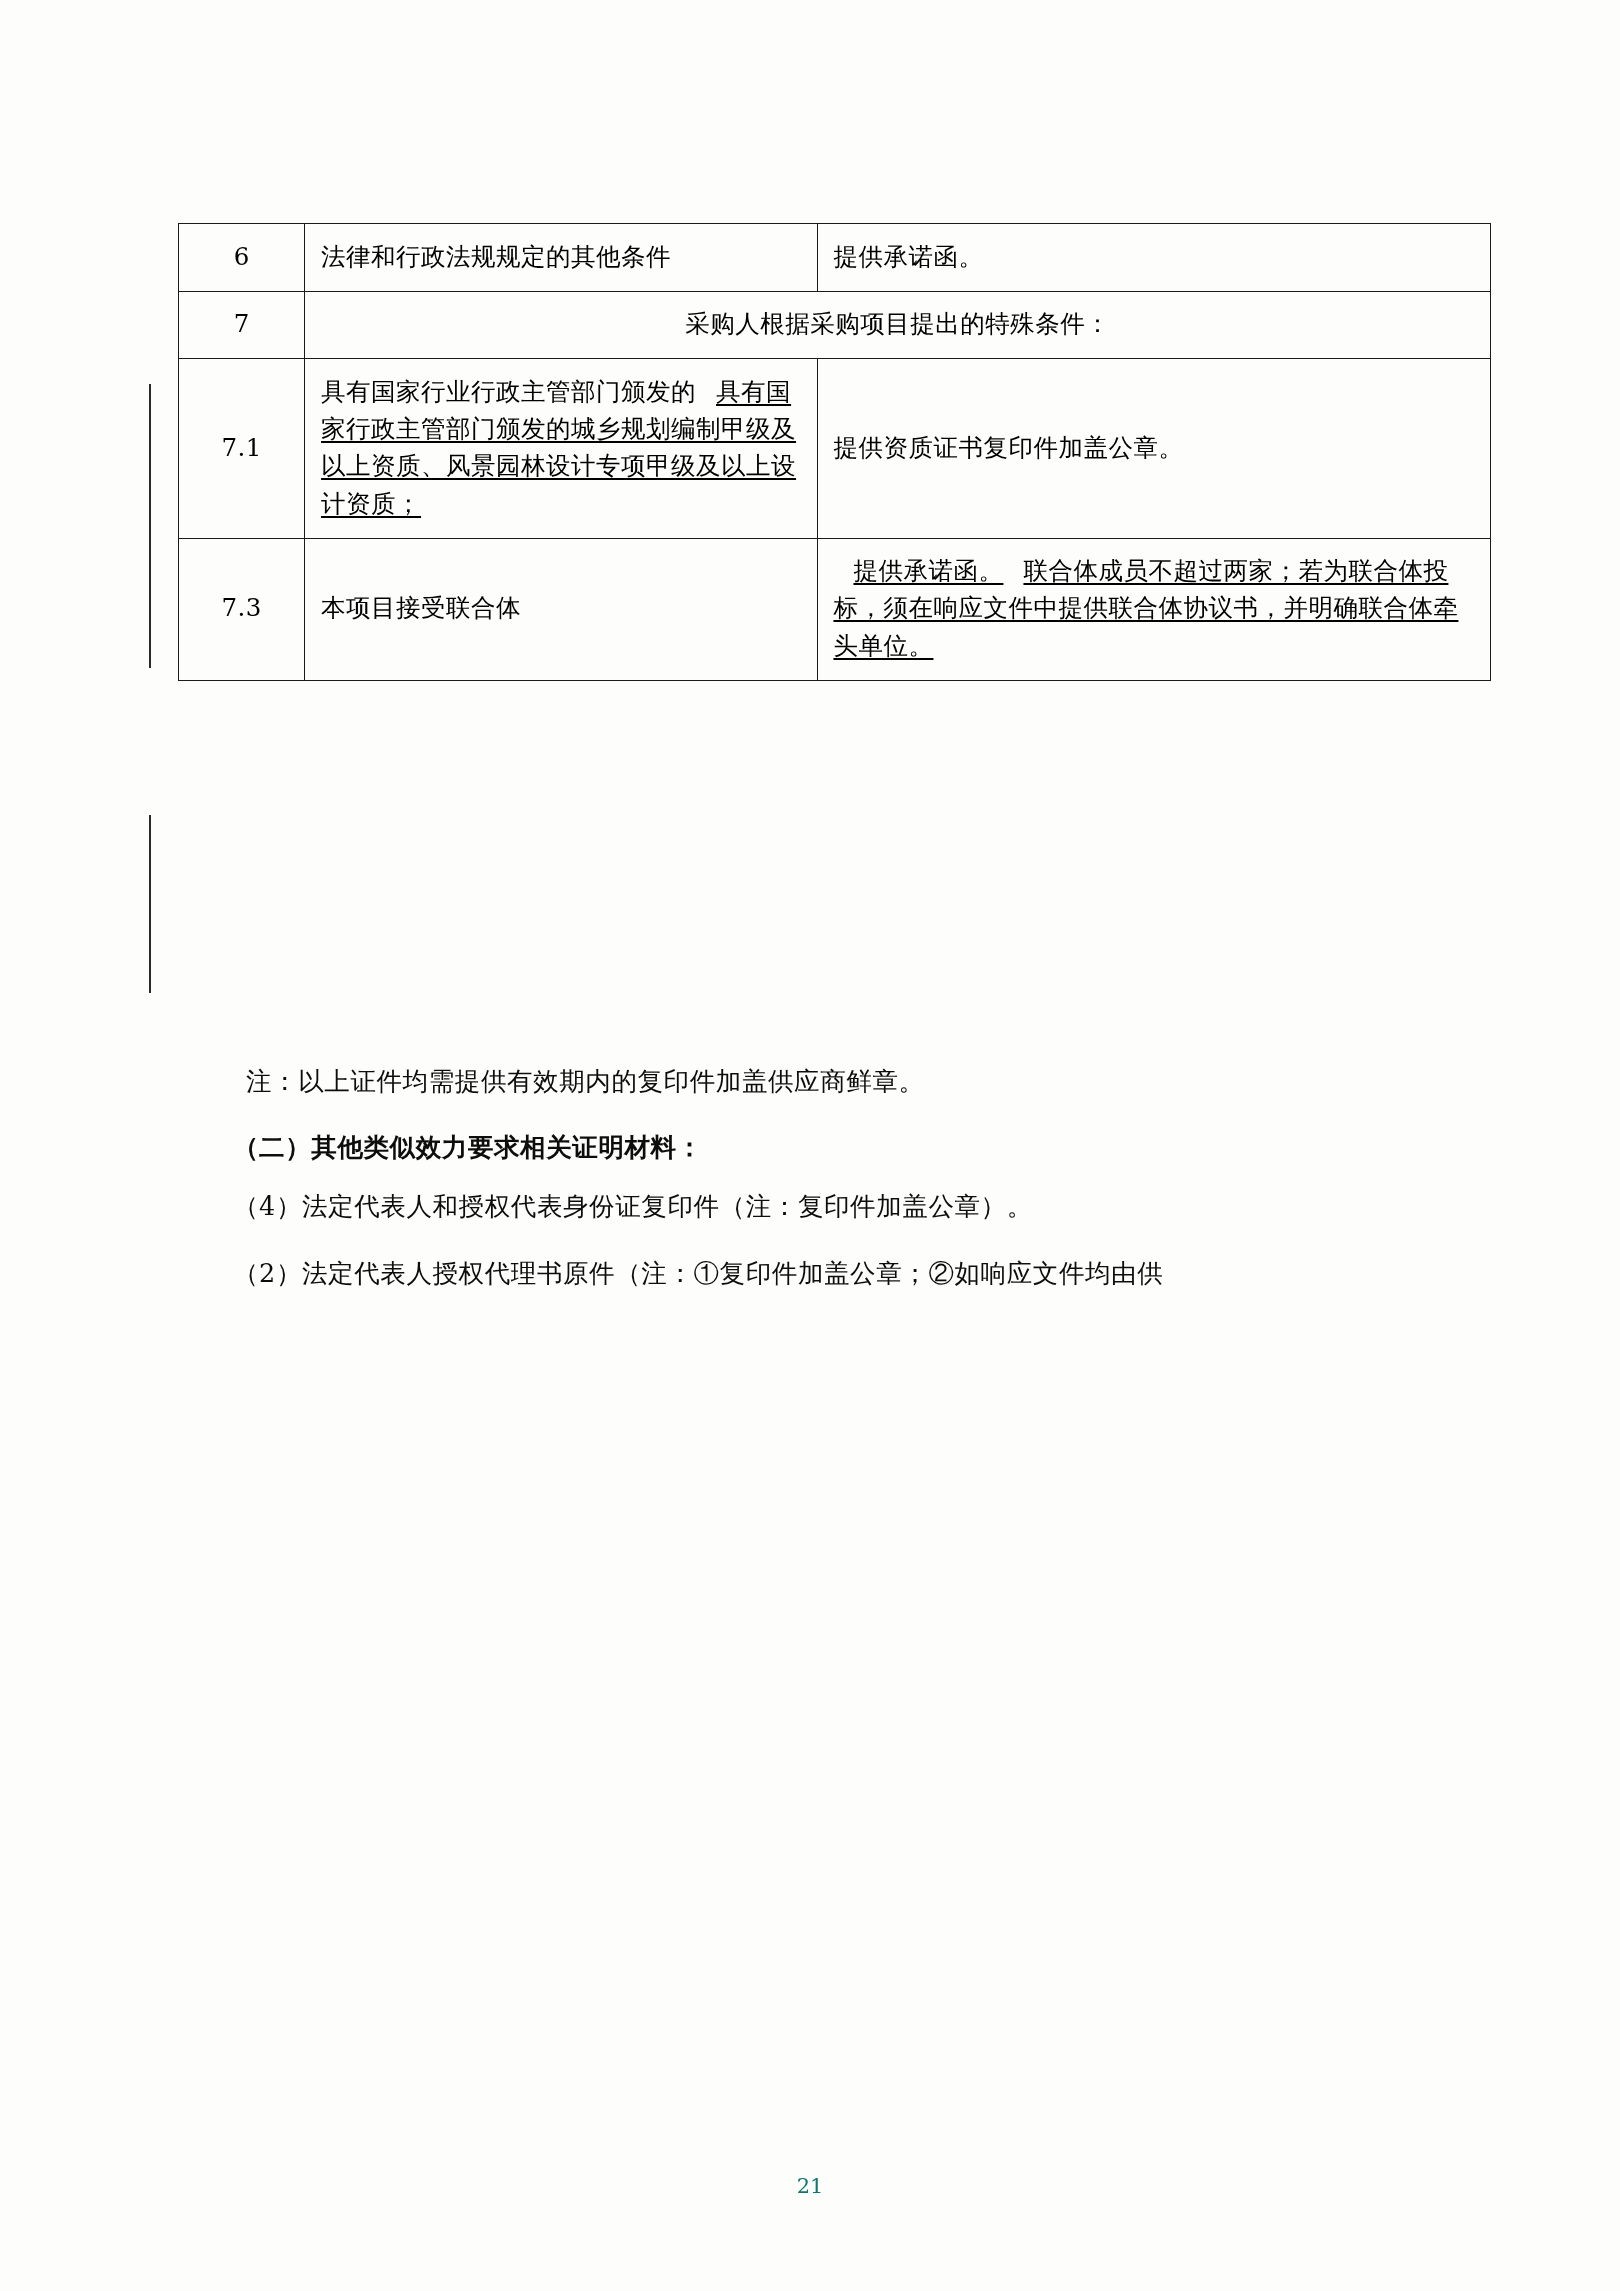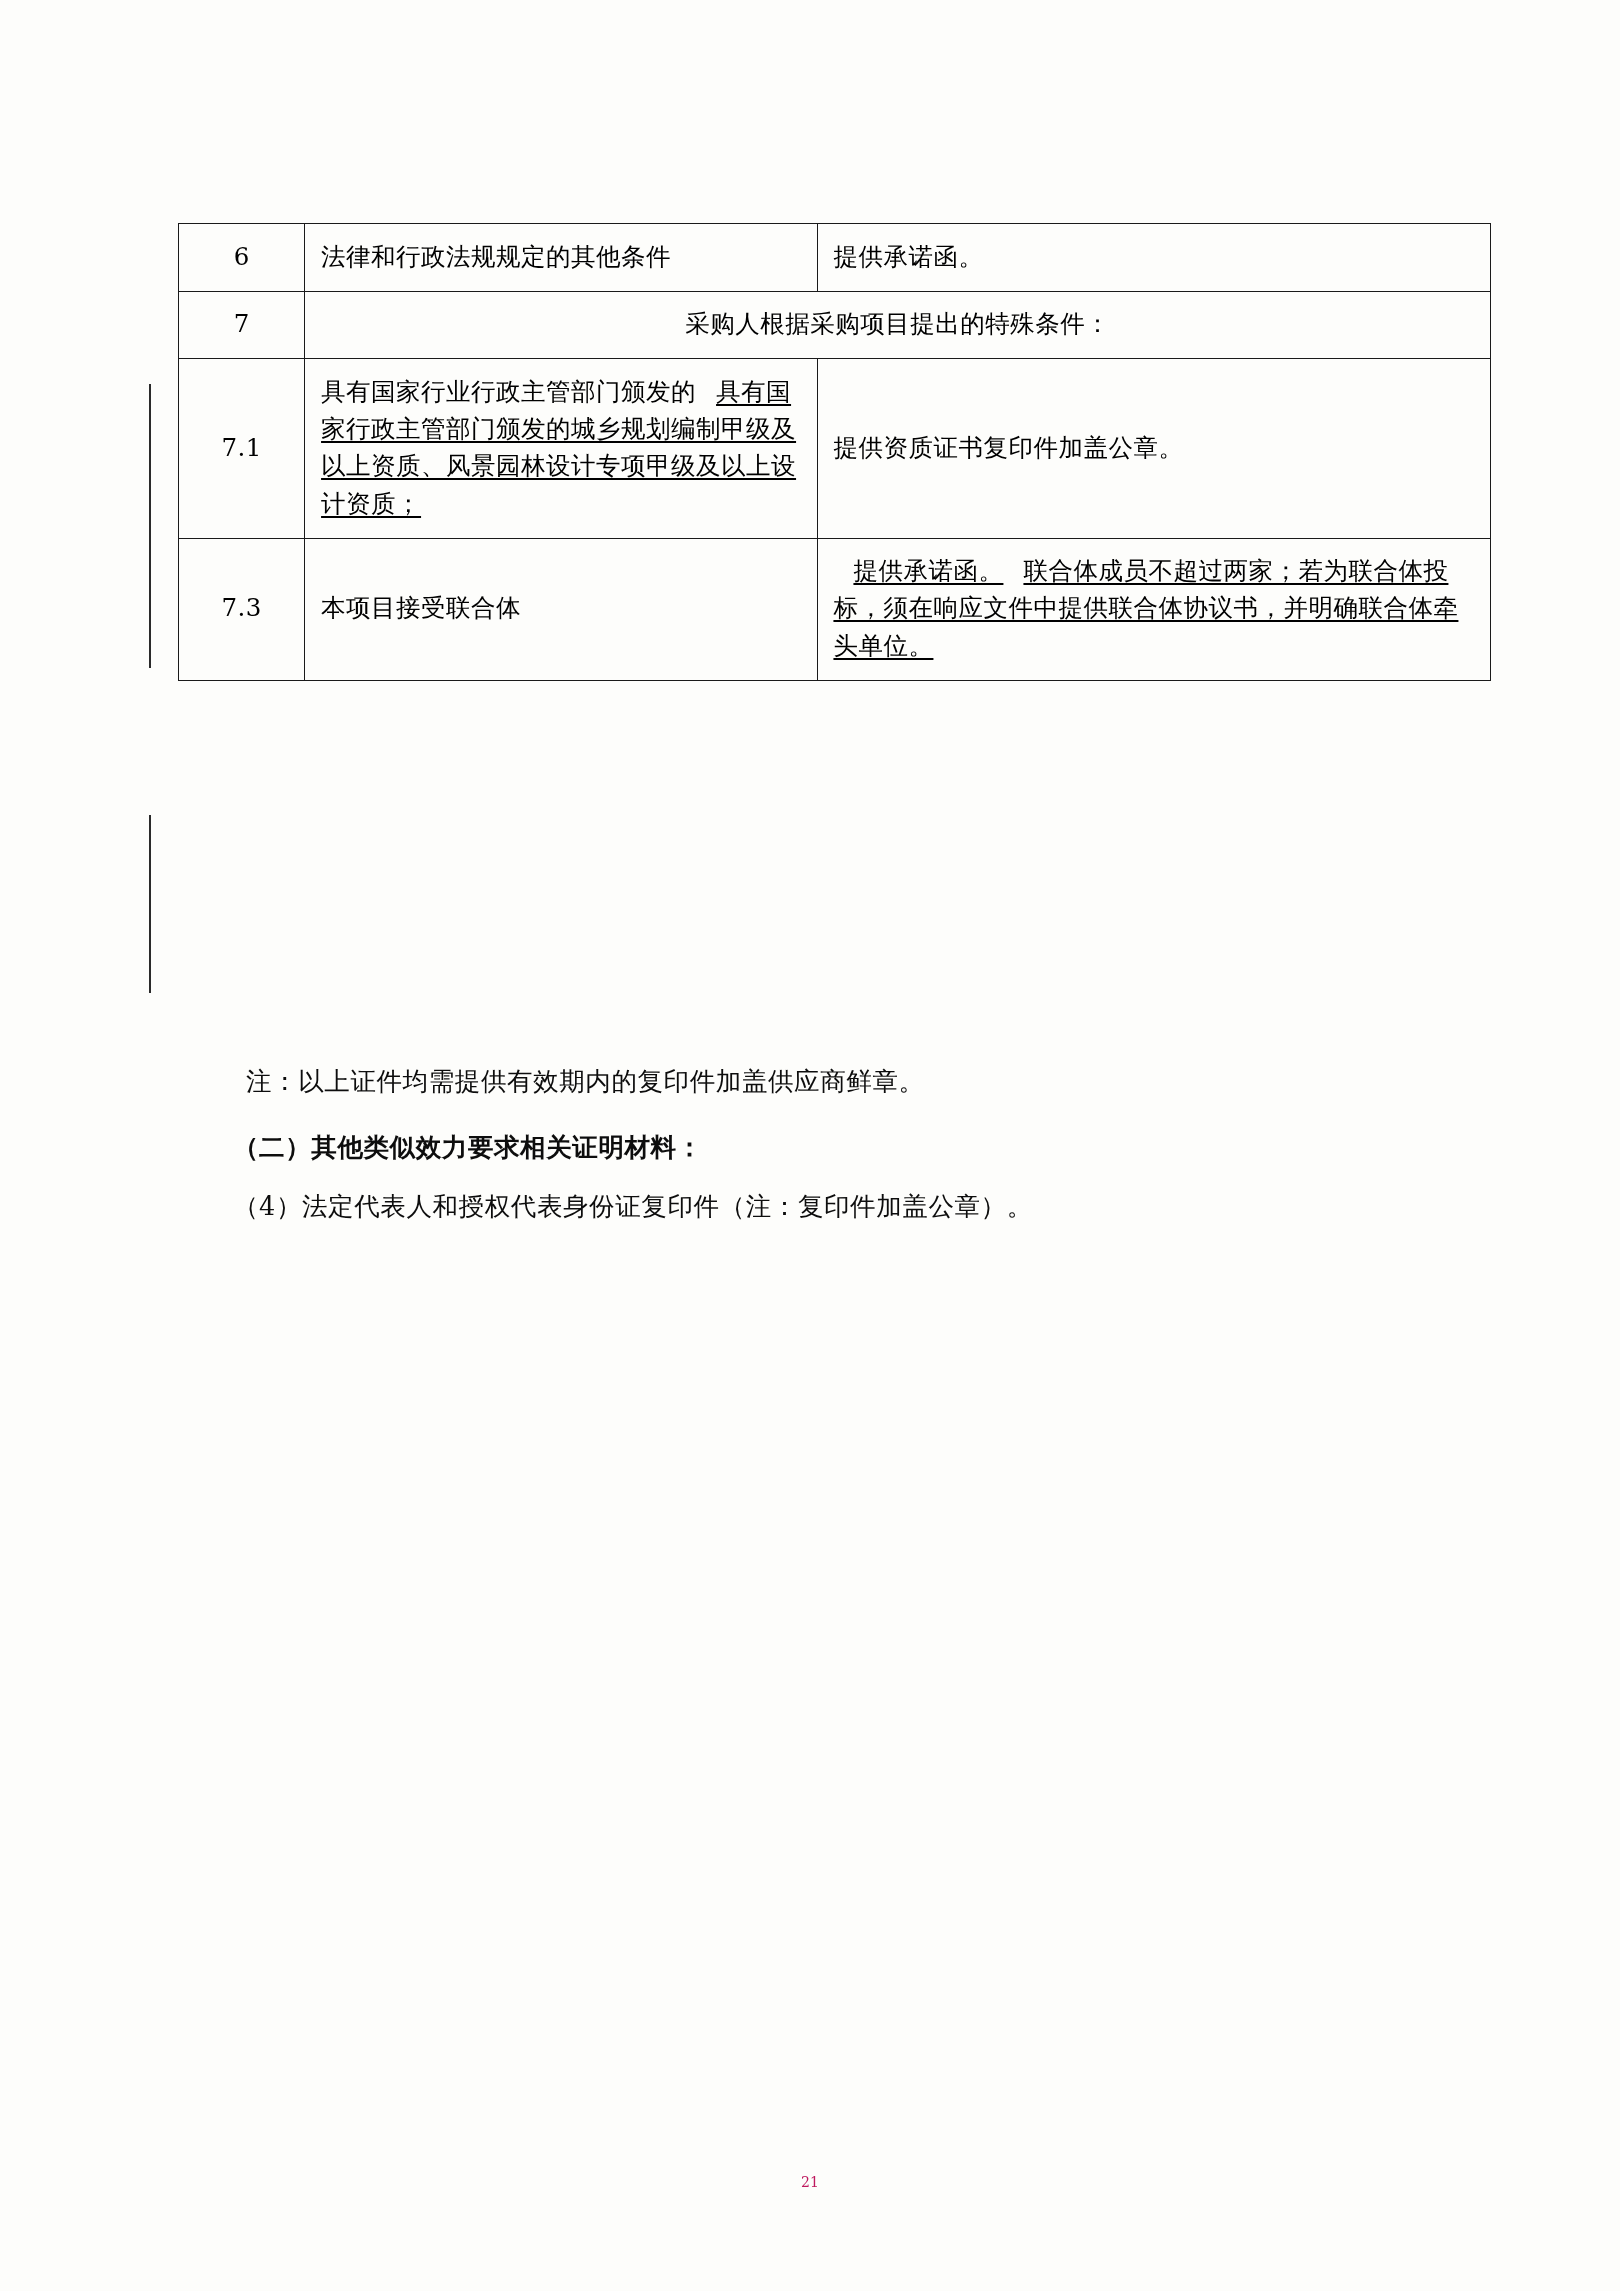--- a/index.html
+++ b/index.html
@@ -103,22 +103,22 @@
     margin-left: -59px;
   }
 
   
   .page-number {
     position: absolute;
     left: 0;
     right: 0;
     top: 2174px;
     text-align: center;
-    font-size: 14px;
-    color: #be185d;
+    font-size: 21px;
+    color: #0f766e;
     font-family: "DejaVu Serif", "Liberation Serif", serif;
   }
 </style>
 </head>
 <body>
 
 <div class="page">
   <div class="sheet">
 
     <div class="change-bar" style="left:149px; top:384px; height:284px;"></div>
@@ -162,19 +162,20 @@
 
     <div class="para sub-title" style="top:1117px;">
       <span>（二）其他类似效力要求相关证明材料：</span>
     </div>
 
     <div class="para item1" style="top:1184px;">
       <span>（4）法定代表人和授权代表身份证复印件（注：复印件加盖公章）。</span>
     </div>
 
     <div class="para item2" style="top:1251px;">
+      <span>（2）法定代表人授权代理书原件（注：①复印件加盖公章；②如响应文件均由供</span>
     </div>
 
     <div class="page-number">21</div>
 
   </div>
 </div>
 
 
 </body></html>

